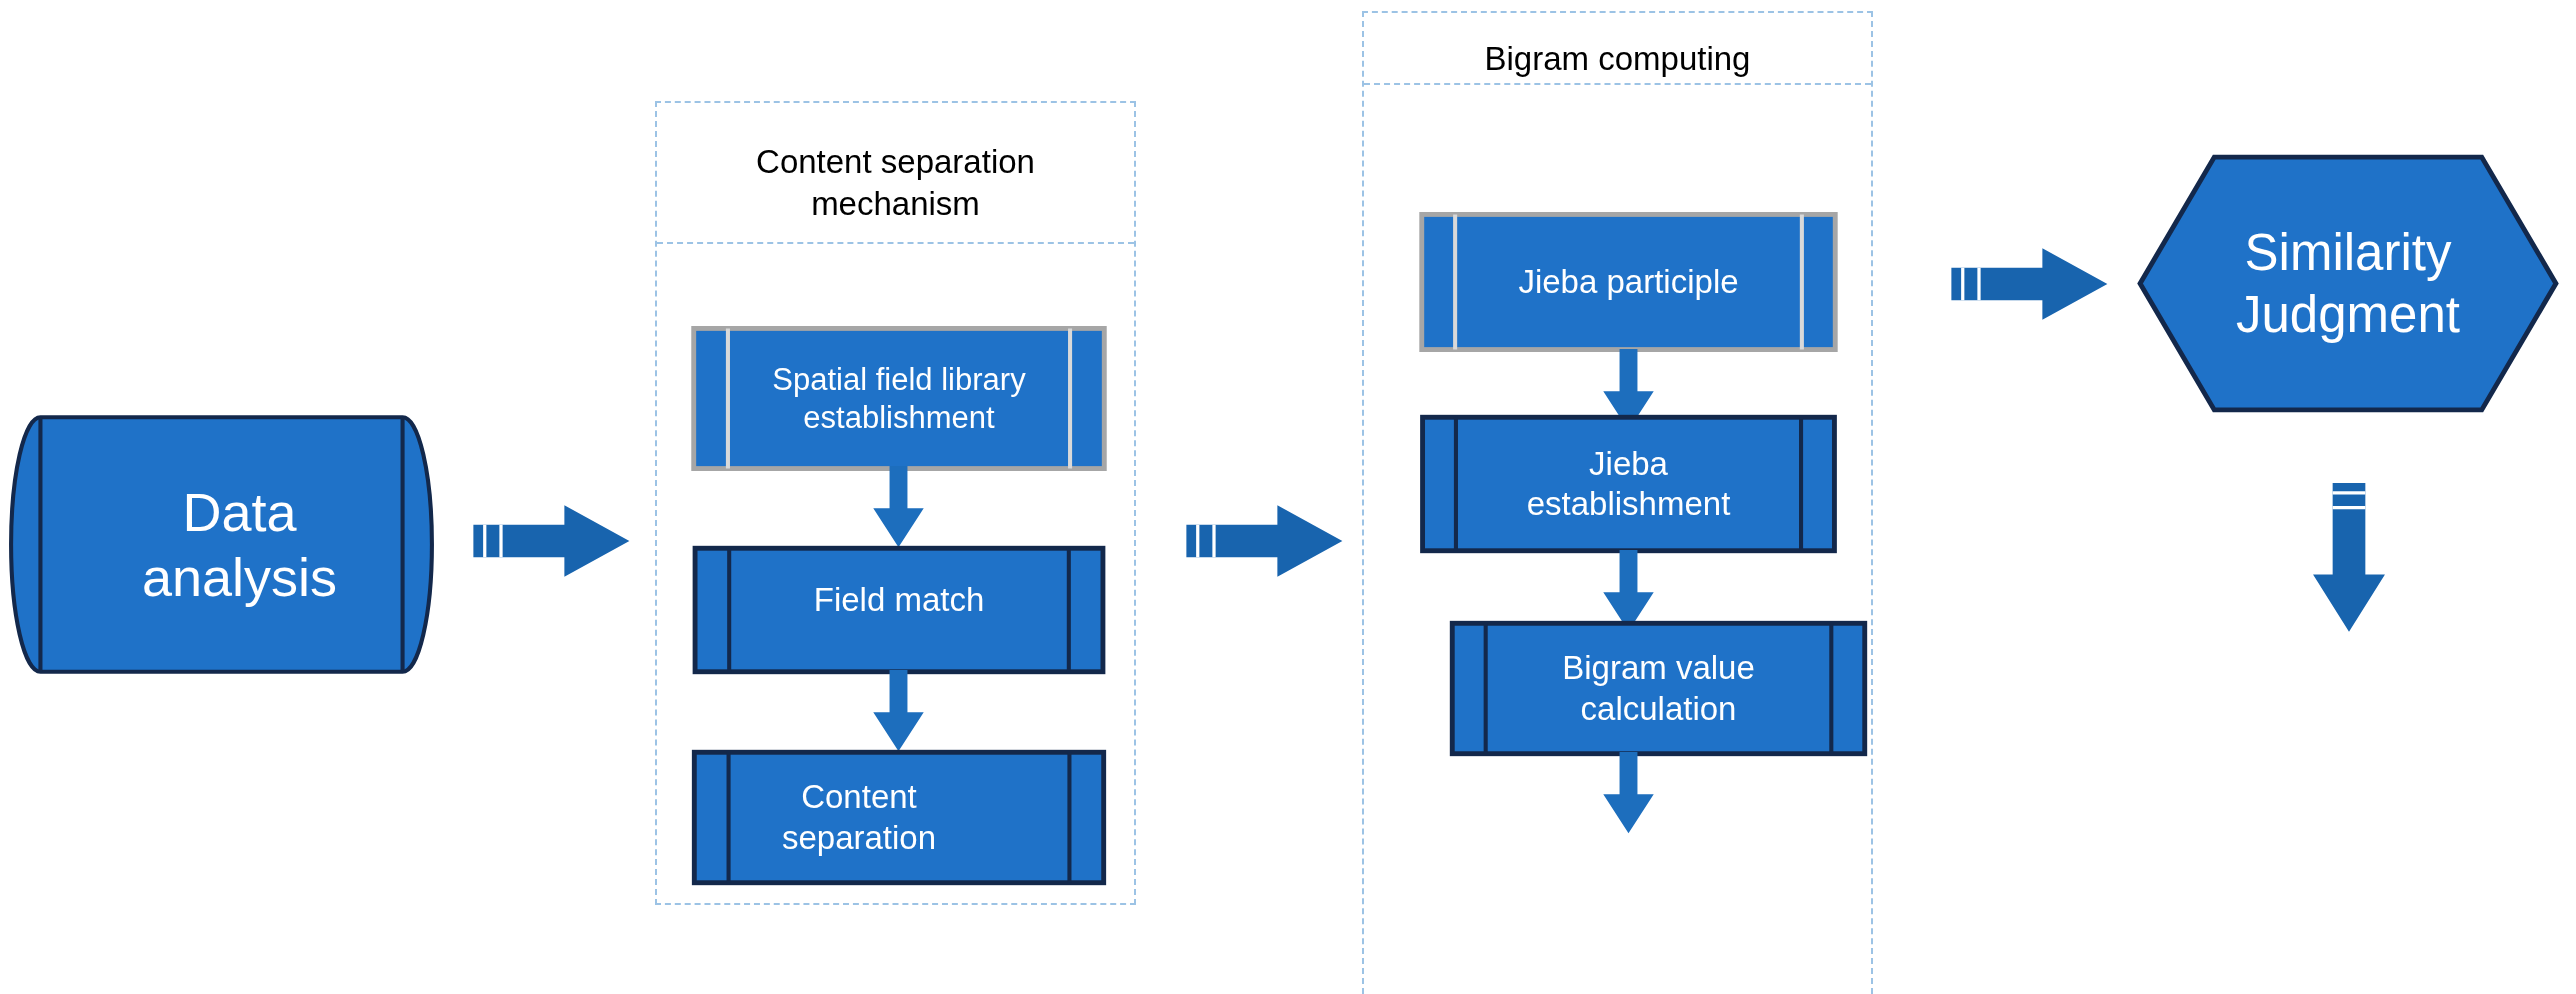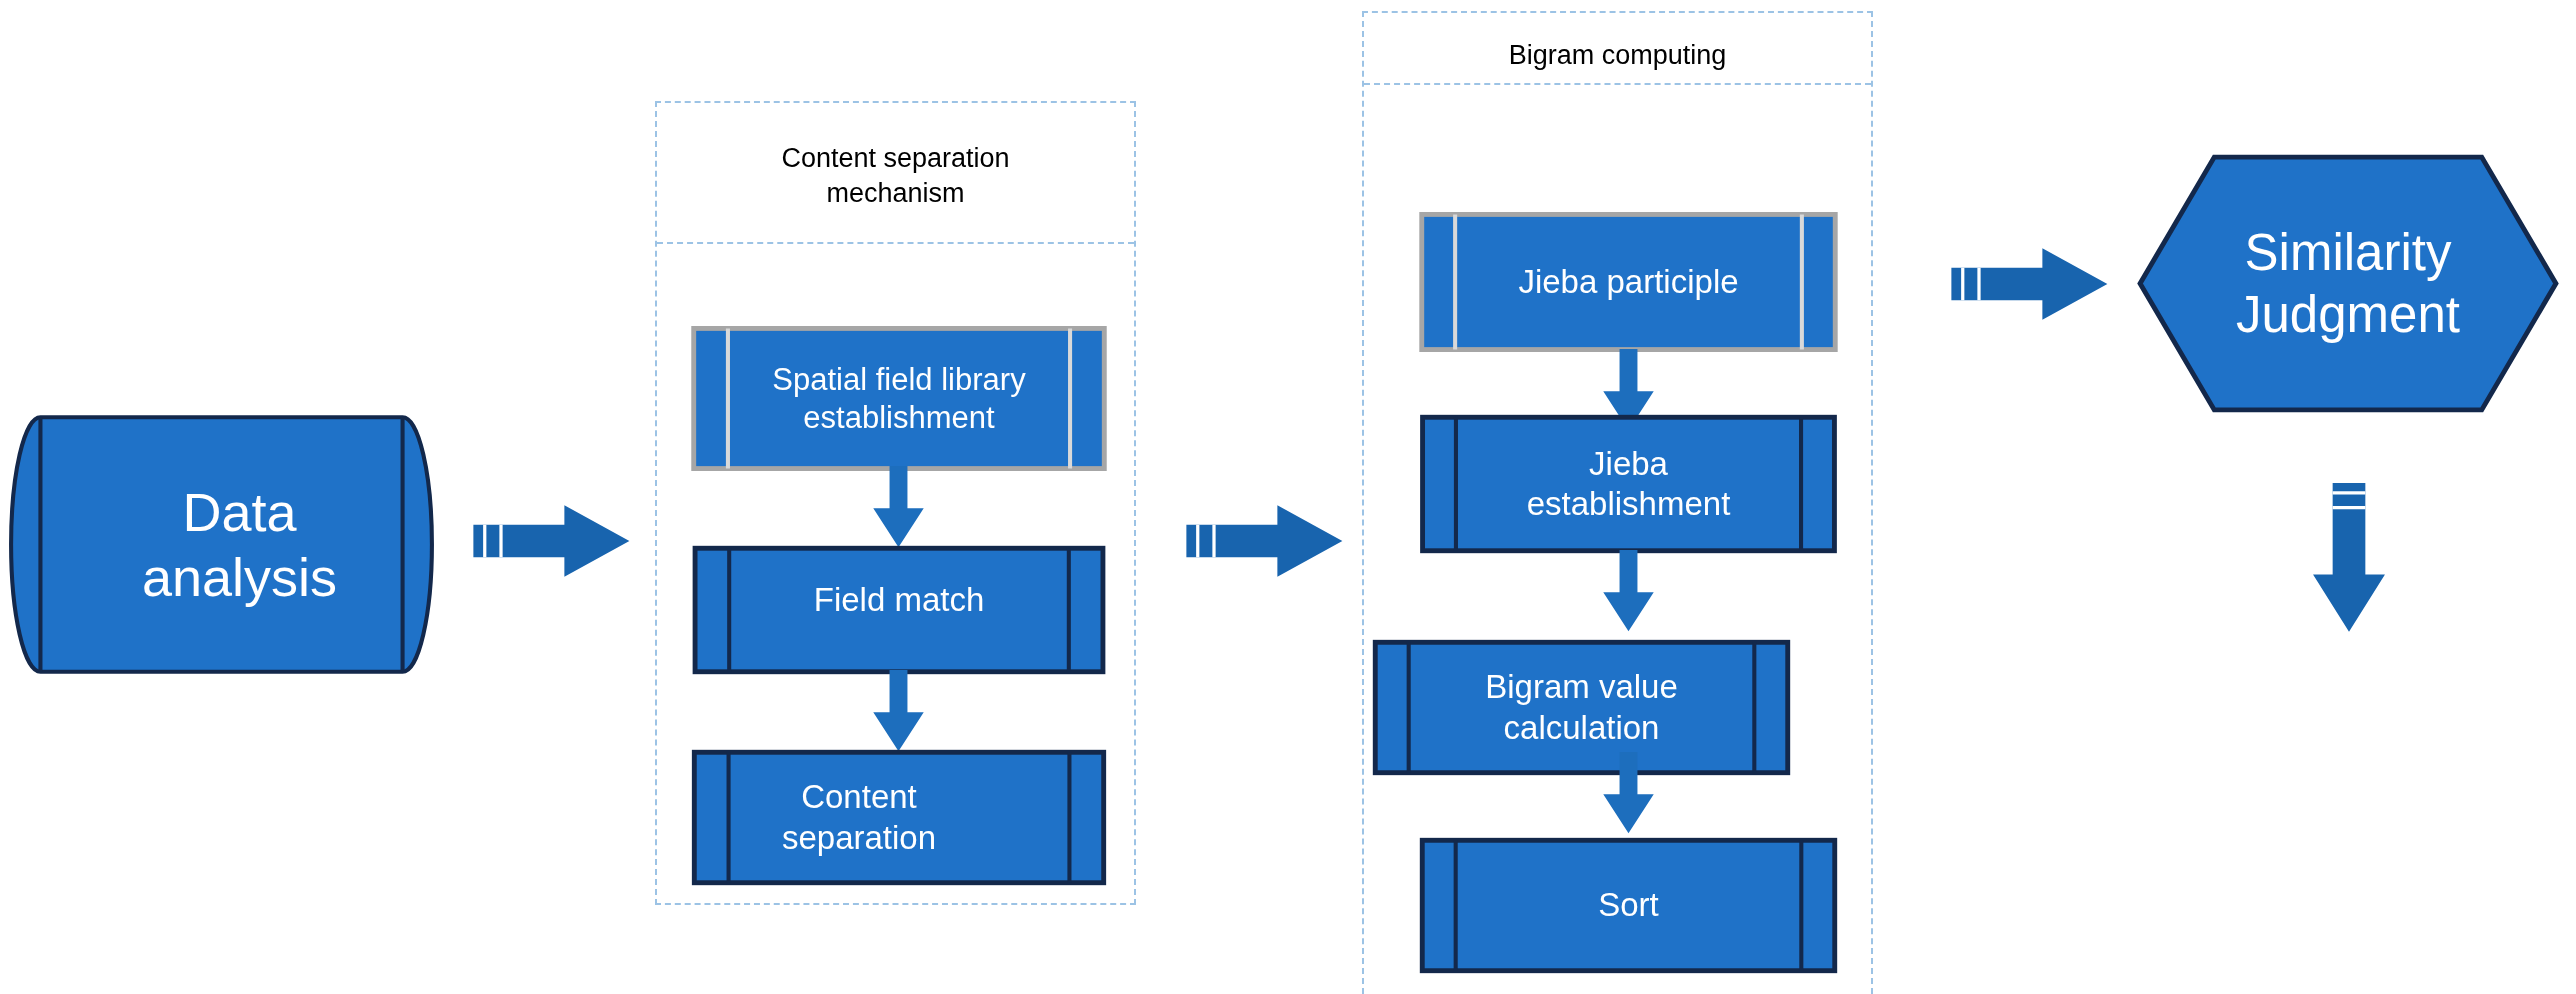--- a/index.html
+++ b/index.html
@@ -27,21 +27,21 @@
     left: 0;
     right: 0;
     border-top: 2.4px dashed #9CC3E5;
   }
   .grp-title {
     position: absolute;
     left: 0;
     right: 0;
     text-align: center;
     color: #000000;
-    font-size: 27px;
+    font-size: 33px;
     line-height: 1.28;
     white-space: pre-line;
   }
   .shape {
     position: absolute;
   }
   .shape svg {
     display: block;
     overflow: visible;
   }
@@ -174,44 +174,36 @@
     <div class="shape-label lbl-md">Jieba
 establishment</div>
   </div>
 
   <div class="conn" style="left:1590px; top:550px; width:77px; height:83px;">
     <svg width="77" height="83" viewBox="0 0 94 102" aria-hidden="true">
       <path d="M 36 0 L 58 0 L 58 52 L 78 52 L 47 100 L 16 52 L 36 52 Z" fill="#1D6EBD"></path>
     </svg>
   </div>
 
-  <div class="shape" style="left:1372px; top:620px; width:419px; height:137px;margin-top:19px;">
+  <div class="shape" style="left:1449px; top:620px; width:419px; height:137px;">
     <svg width="419" height="137" viewBox="0 0 514 168" aria-hidden="true">
       <rect x="4" y="4" width="506" height="160" fill="#1F72C8" stroke="#13284B" stroke-width="6"></rect>
       <line x1="45" y1="4" x2="45" y2="164" stroke="#13284B" stroke-width="5"></line>
       <line x1="469" y1="4" x2="469" y2="164" stroke="#13284B" stroke-width="5"></line>
     </svg>
     <div class="shape-label lbl-md">Bigram value
 calculation</div>
   </div>
 
   <div class="conn" style="left:1590px; top:752px; width:77px; height:83px;">
     <svg width="77" height="83" viewBox="0 0 94 102" aria-hidden="true">
       <path d="M 36 0 L 58 0 L 58 52 L 78 52 L 47 100 L 16 52 L 36 52 Z" fill="#1D6EBD"></path>
     </svg>
   </div>
 
-  <div class="shape" style="left:1419px; top:837px; width:419px; height:137px;">
-    <svg width="419" height="137" viewBox="0 0 514 168" aria-hidden="true">
-      <rect x="4" y="4" width="506" height="160" fill="#1F72C8" stroke="#13284B" stroke-width="6"></rect>
-      <line x1="45" y1="4" x2="45" y2="164" stroke="#13284B" stroke-width="5"></line>
-      <line x1="469" y1="4" x2="469" y2="164" stroke="#13284B" stroke-width="5"></line>
-    </svg>
-    <div class="shape-label lbl-md">Sort</div>
-  </div>
 
   <div class="conn" style="left:1951px; top:245px; width:160px; height:78px;">
     <svg width="160" height="78" viewBox="0 0 196 96" aria-hidden="true">
       <path d="M 0 28 L 112 28 L 112 4 L 192 48 L 112 92 L 112 68 L 0 68 Z" fill="#1864AE"></path>
       <line x1="14" y1="28" x2="14" y2="68" stroke="#ffffff" stroke-width="4"></line>
       <line x1="34" y1="28" x2="34" y2="68" stroke="#ffffff" stroke-width="4"></line>
     </svg>
   </div>
 
   <div class="shape" style="left:2136px; top:153px; width:424px; height:261px;">

